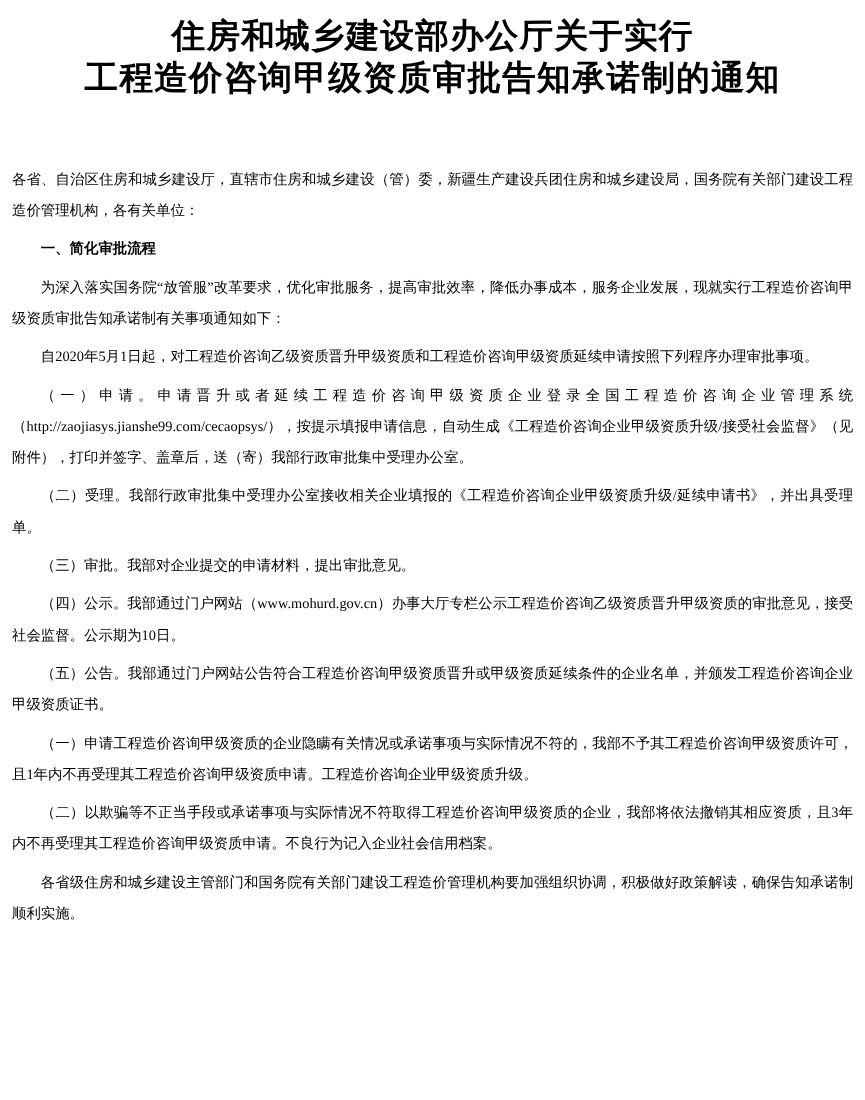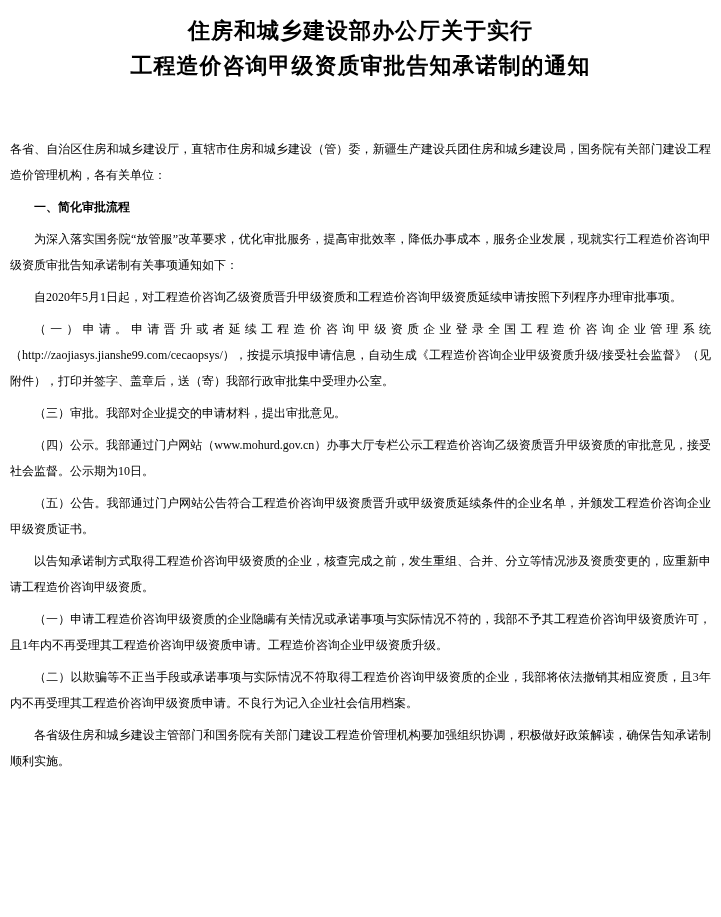--- a/index.html
+++ b/index.html
@@ -9,21 +9,21 @@
     background: #ffffff;
     color: #000000;
     font-family: "Liberation Serif", "DejaVu Serif", serif;
     box-sizing: border-box;
     overflow: hidden;
   }
   .title-block {
     padding-top: 13px;
     text-align: center;
     font-weight: bold;
-    font-size: 22px;
+    font-size: 28px;
     line-height: 35px;
     letter-spacing: 1px;
   }
   .doc-body {
     margin-top: 53px;
     padding: 0 10px;
     font-size: 12px;
     line-height: 26px;
     text-align: justify;
   }
@@ -38,21 +38,21 @@
   <div class="title-block">
     <div>住房和城乡建设部办公厅关于实行</div>
     <div>工程造价咨询甲级资质审批告知承诺制的通知</div>
   </div>
   <div class="doc-body">
       <p class="para no-indent">各省、自治区住房和城乡建设厅，直辖市住房和城乡建设（管）委，新疆生产建设兵团住房和城乡建设局，国务院有关部门建设工程造价管理机构，各有关单位：</p>
       <p class="para heading">一、简化审批流程</p>
       <p class="para">为深入落实国务院“放管服”改革要求，优化审批服务，提高审批效率，降低办事成本，服务企业发展，现就实行工程造价咨询甲级资质审批告知承诺制有关事项通知如下：</p>
       <p class="para">自2020年5月1日起，对工程造价咨询乙级资质晋升甲级资质和工程造价咨询甲级资质延续申请按照下列程序办理审批事项。</p>
       <p class="para">（一）申请。申请晋升或者延续工程造价咨询甲级资质企业登录全国工程造价咨询企业管理系统（http://zaojiasys.jianshe99.com/cecaopsys/），按提示填报申请信息，自动生成《工程造价咨询企业甲级资质升级/接受社会监督》（见附件），打印并签字、盖章后，送（寄）我部行政审批集中受理办公室。</p>
+      <p class="para">（二）受理。我部行政审批集中受理办公室接收相关企业填报的《工程造价咨询企业甲级资质升级/延续申请书》，并出具受理单。</p>
       <p class="para">（三）审批。我部对企业提交的申请材料，提出审批意见。</p>
       <p class="para">（四）公示。我部通过门户网站（www.mohurd.gov.cn）办事大厅专栏公示工程造价咨询乙级资质晋升甲级资质的审批意见，接受社会监督。公示期为10日。</p>
       <p class="para">（五）公告。我部通过门户网站公告符合工程造价咨询甲级资质晋升或甲级资质延续条件的企业名单，并颁发工程造价咨询企业甲级资质证书。</p>
-      <p class="para">以告知承诺制方式取得工程造价咨询甲级资质的企业，核查完成之前，发生重组、合并、分立等情况涉及资质变更的，应重新申请工程造价咨询甲级资质。</p>
       <p class="para">（一）申请工程造价咨询甲级资质的企业隐瞒有关情况或承诺事项与实际情况不符的，我部不予其工程造价咨询甲级资质许可，且1年内不再受理其工程造价咨询甲级资质申请。工程造价咨询企业甲级资质升级。</p>
       <p class="para">（二）以欺骗等不正当手段或承诺事项与实际情况不符取得工程造价咨询甲级资质的企业，我部将依法撤销其相应资质，且3年内不再受理其工程造价咨询甲级资质申请。不良行为记入企业社会信用档案。</p>
       <p class="para">各省级住房和城乡建设主管部门和国务院有关部门建设工程造价管理机构要加强组织协调，积极做好政策解读，确保告知承诺制顺利实施。</p>
     </div>
 </div>
 
 </body></html>

